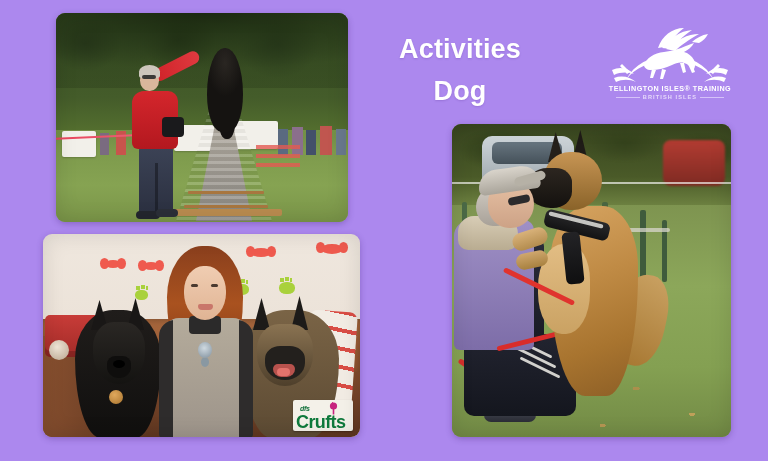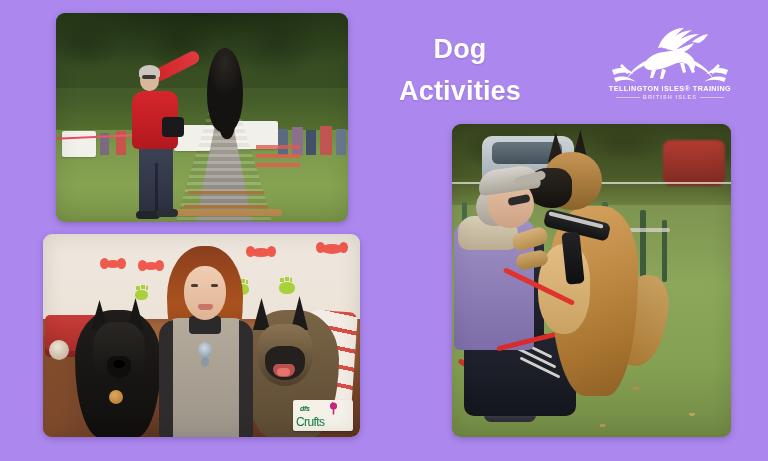--- a/index.html
+++ b/index.html
@@ -251,21 +251,21 @@
   .crufts-dfs {
     position: absolute; left: 7px; top: 5px;
     font-size: 7px; font-weight: bold; color: #11703a; font-style: italic;
     letter-spacing: -.3px;
   }
   .crufts-mark {
     position: absolute; left: 35px; top: 2px; width: 11px; height: 13px;
   }
   .crufts-name {
     position: absolute; left: 3px; bottom: 1px;
-    font-size: 12px; font-weight: normal; color: #0f7a3c;
+    font-size: 18px; font-weight: bold; color: #0f7a3c;
     letter-spacing: -.6px; line-height: 15px;
   }
 
   
   .hg-bg { inset: 0; background: linear-gradient(#6d7f4c 0%, #7d9150 26%, #8ea557 52%, #84994f 100%); }
   .hg-trees { left: 0; top: 0; width: 100%; height: 26%;
     background: linear-gradient(#38451f, #4a5a28 65%, #6c8040 100%); }
   .hg-treeblur { left: 0; top: 0; width: 100%; height: 20%;
     background:
       radial-gradient(ellipse 60px 28px at 18% 40%, #2c3a18 0%, rgba(44,58,24,0) 72%),
@@ -355,22 +355,22 @@
   
   .vignette { position: absolute; inset: 0; pointer-events: none;
     box-shadow: inset 0 0 22px rgba(0,0,0,.12); }
 </style>
 </head>
 <body>
 
 <div id="canvas" style="background: rgb(172, 136, 238);">
 
   <div class="title-block">
+    <span class="title-line">Activities</span>
     <span class="title-line">Dog</span>
-    <span class="title-line">Activities</span>
   </div>
 
   <div class="logo">
     <svg width="140" height="60" viewBox="0 0 140 60">
       <g fill="#ffffff">
 
         <path d="M58 22 C62 10 72 2 84 2 C76 8 72 14 70 20 Z"></path>
         <path d="M62 22 C70 12 80 5 92 4 C82 11 76 17 72 23 Z"></path>
         <path d="M66 23 C76 14 88 8 99 8 C88 14 80 20 75 25 Z"></path>
 

